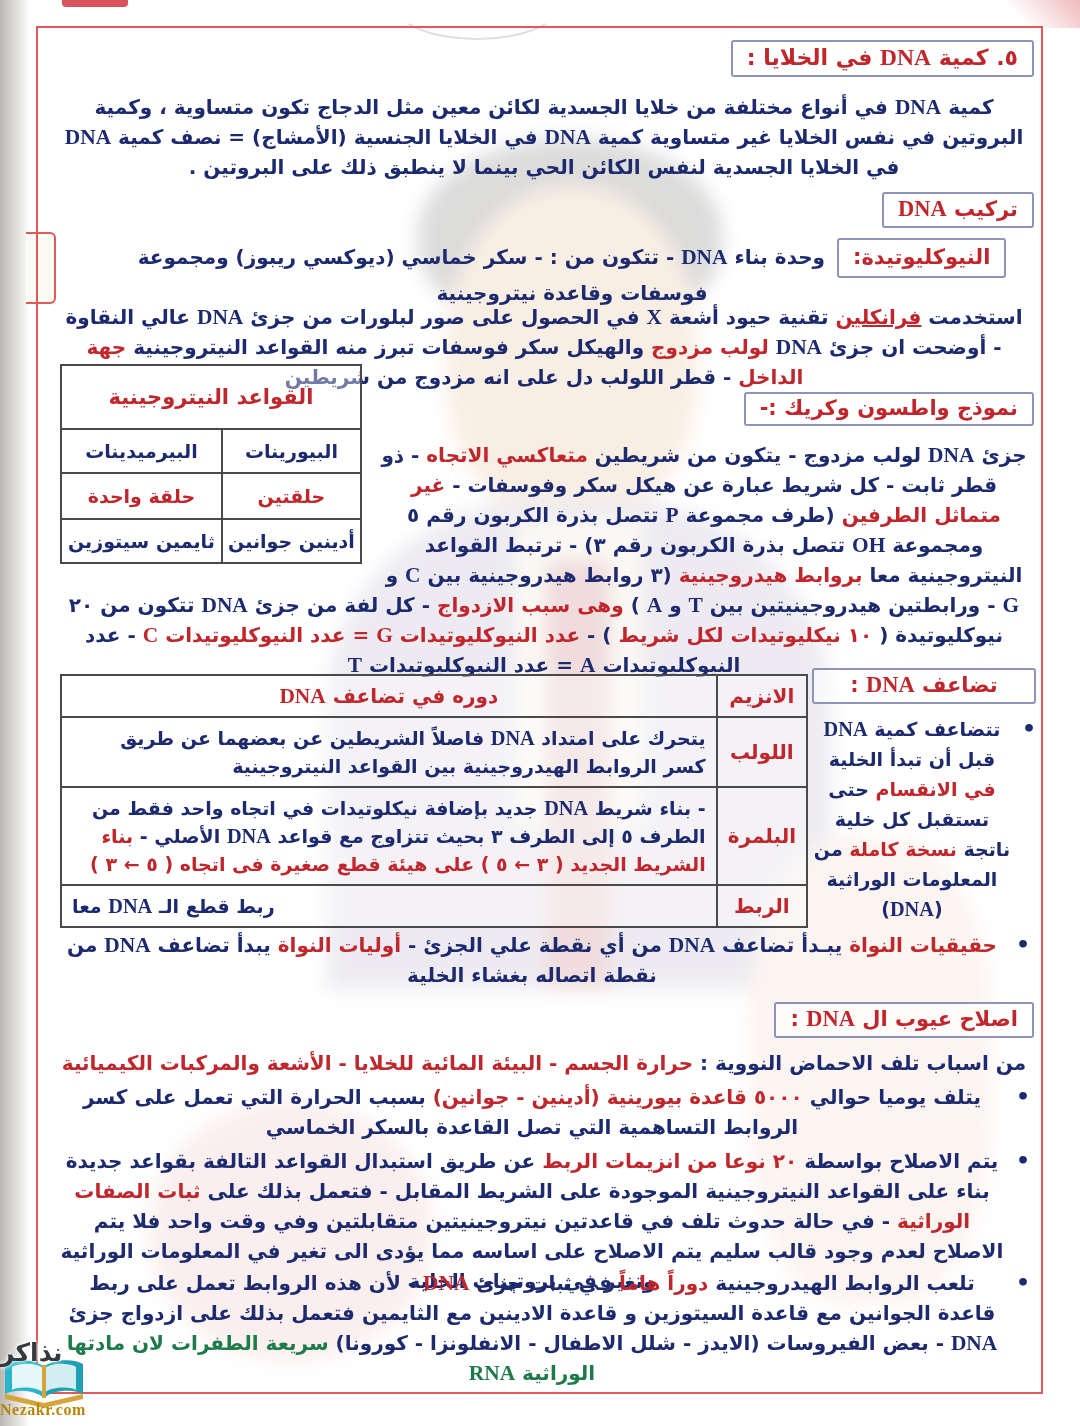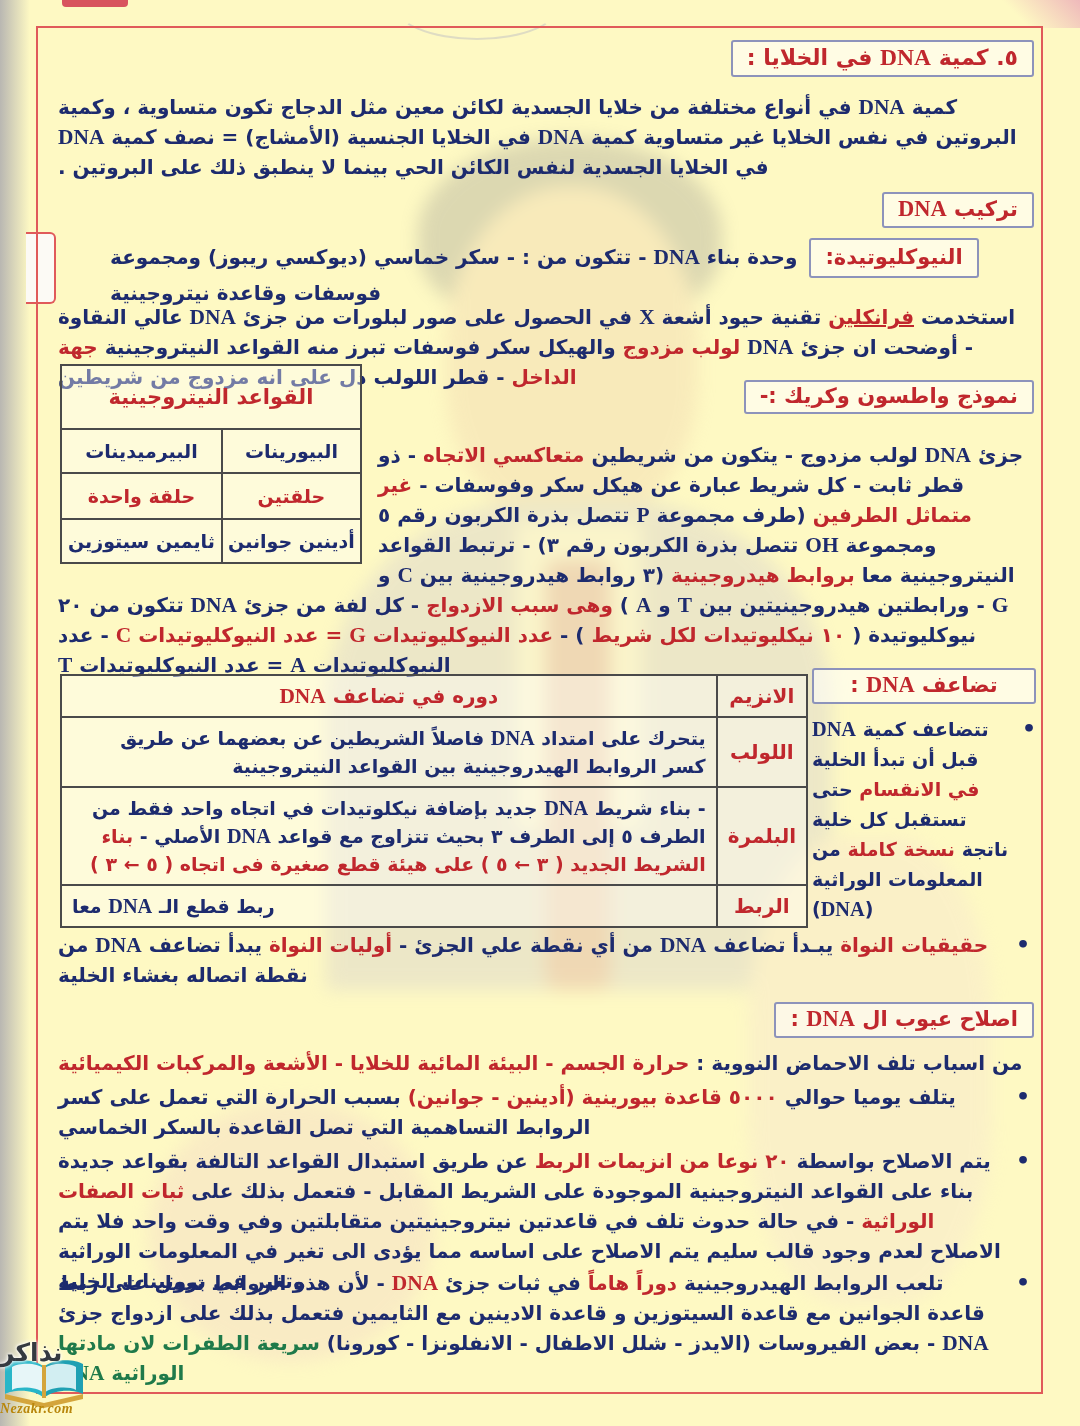--- a/index.html
+++ b/index.html
@@ -12,21 +12,21 @@
   }
   *{box-sizing:border-box;margin:0;padding:0}
   html,body{margin:0;padding:0}
   body{
     width:1080px;height:1426px;
     font-family:"DejaVu Sans",sans-serif;
     background:#e9e7e2;
   }
   .page{
     position:relative;width:1080px;height:1426px;
-    background:#fef9c3;overflow:hidden;direction:rtl;
+    background:#ffffff;overflow:hidden;direction:rtl;
   }
   
   .edge-shadow{position:absolute;left:0;top:0;width:30px;height:100%;
     background:linear-gradient(to right,#b9b7b2,rgba(255,255,255,0));pointer-events:none}
   .art-tl{position:absolute;left:62px;top:0;width:66px;height:7px;background:#d8545e;border-radius:0 0 4px 4px}
   .art-tr{position:absolute;right:0;top:0;width:84px;height:28px;
     background:linear-gradient(225deg,#efb9bb,rgba(255,255,255,0) 70%)}
   .art-curve{position:absolute;left:392px;top:-34px;width:170px;height:74px;
     border:2px solid #c6c6c4;border-color:transparent transparent #c6c6c4 transparent;border-radius:50%;opacity:.55}
   .tab-left{position:absolute;left:26px;top:232px;width:30px;height:72px;background:#fcfaf5;
@@ -36,39 +36,39 @@
   .watermark{position:absolute;inset:0;opacity:.30;filter:blur(9px);pointer-events:none}
   .wm{position:absolute}
   .wm-hair{left:418px;top:138px;width:304px;height:190px;background:#8f8d8a;border-radius:50% 50% 42% 42%}
   .wm-face{left:446px;top:186px;width:252px;height:336px;background:#eccaa8;border-radius:48% 48% 42% 42%}
   .wm-suit{left:326px;top:500px;width:506px;height:490px;background:#c6c0d2;border-radius:42% 42% 0 0}
   .wm-shirt{left:516px;top:520px;width:126px;height:310px;background:#f3ecdc}
   .wm-tie{left:546px;top:560px;width:64px;height:430px;background:#cf8d92;border-radius:12px}
   .wm-blob1{left:148px;top:1100px;width:286px;height:262px;background:#efccc8;border-radius:50%}
   .wm-blob2{left:748px;top:836px;width:244px;height:470px;background:#f3ddd2;border-radius:40%}
   
-  .txt{color:var(--blue);font-weight:700;font-size:20px;line-height:30px;text-align:left}
+  .txt{color:var(--blue);font-weight:700;font-size:20px;line-height:30px;text-align:center}
   .seg-red{color:var(--red)}
   .seg-green{color:var(--green)}
   .seg-u{text-decoration:underline}
   .seg-lat{font-family:"Liberation Serif",serif;font-size:1.07em}
   .hbox{display:inline-block;border:2px solid var(--boxborder);border-radius:3px;
     padding:2px 14px 4px;color:var(--red);font-weight:700;font-size:21px;
     background:rgba(255,255,255,.55);white-space:nowrap}
   .bullet-row{display:flex;gap:10px;align-items:flex-start}
   .bullet{color:var(--blue);font-size:22px;line-height:30px;font-weight:700;flex:0 0 auto}
   
   .s1-box{position:absolute;top:40px;right:46px;font-size:22px}
   .p1{position:absolute;top:92px;right:50px;left:58px}
   .s2{position:absolute;top:192px;right:46px;display:flex;align-items:center;gap:18px}
   .s2 .txt{font-size:21px}
   .s3{position:absolute;top:238px;right:46px;left:110px}
   .s3 .hbox{margin-left:12px}
   .p2{position:absolute;top:302px;right:50px;left:58px}
-  .watson-box{position:absolute;top:380px;right:46px}
+  .watson-box{position:absolute;top:392px;right:46px}
   .p3wrap{position:absolute;top:440px;right:50px;left:58px}
   .float-spacer{float:left;width:320px;height:128px}
   
   table{border-collapse:collapse;background:rgba(255,255,255,.38)}
   td{border:2px solid var(--tblborder);font-weight:700;color:var(--blue)}
   .btable{position:absolute;top:364px;left:60px;width:302px}
   .btable td{text-align:center;font-size:19px;padding:10px 0}
   .btable .ttl{color:var(--red);font-size:21px;padding:19px 4px}
   .btable .redrow td{color:var(--red);padding:11px 18px}
   .etable{position:absolute;top:674px;left:60px;width:748px}
@@ -86,21 +86,21 @@
   .repair-box{position:absolute;top:1002px;right:46px}
   .p5{position:absolute;top:1048px;right:50px;left:58px}
   .b1{position:absolute;top:1082px;right:50px;left:58px}
   .b2{position:absolute;top:1146px;right:50px;left:58px}
   .b3{position:absolute;top:1268px;right:50px;left:58px}
   
   .logo{position:absolute;top:1338px;left:0;right:0;display:flex;flex-direction:column;
     align-items:flex-end;z-index:6;pointer-events:none}
   .logo-name{font-size:25px;font-weight:700;color:#353a40;z-index:2;margin-bottom:-12px;
     text-shadow:0 0 3px #fff,0 0 5px #fff}
-  .logo-site{font-size:14px;color:#b8860b;font-style:italic;font-weight:700;margin-top:-8px;
+  .logo-site{font-size:16px;color:#b8860b;font-weight:700;margin-top:-8px;
     font-family:"Liberation Serif",serif;letter-spacing:.5px}
 </style>
 </head>
 <body>
 
 <div class="page">
 
   <div class="watermark">
     <div class="wm wm-hair"></div>
     <div class="wm wm-face"></div>

